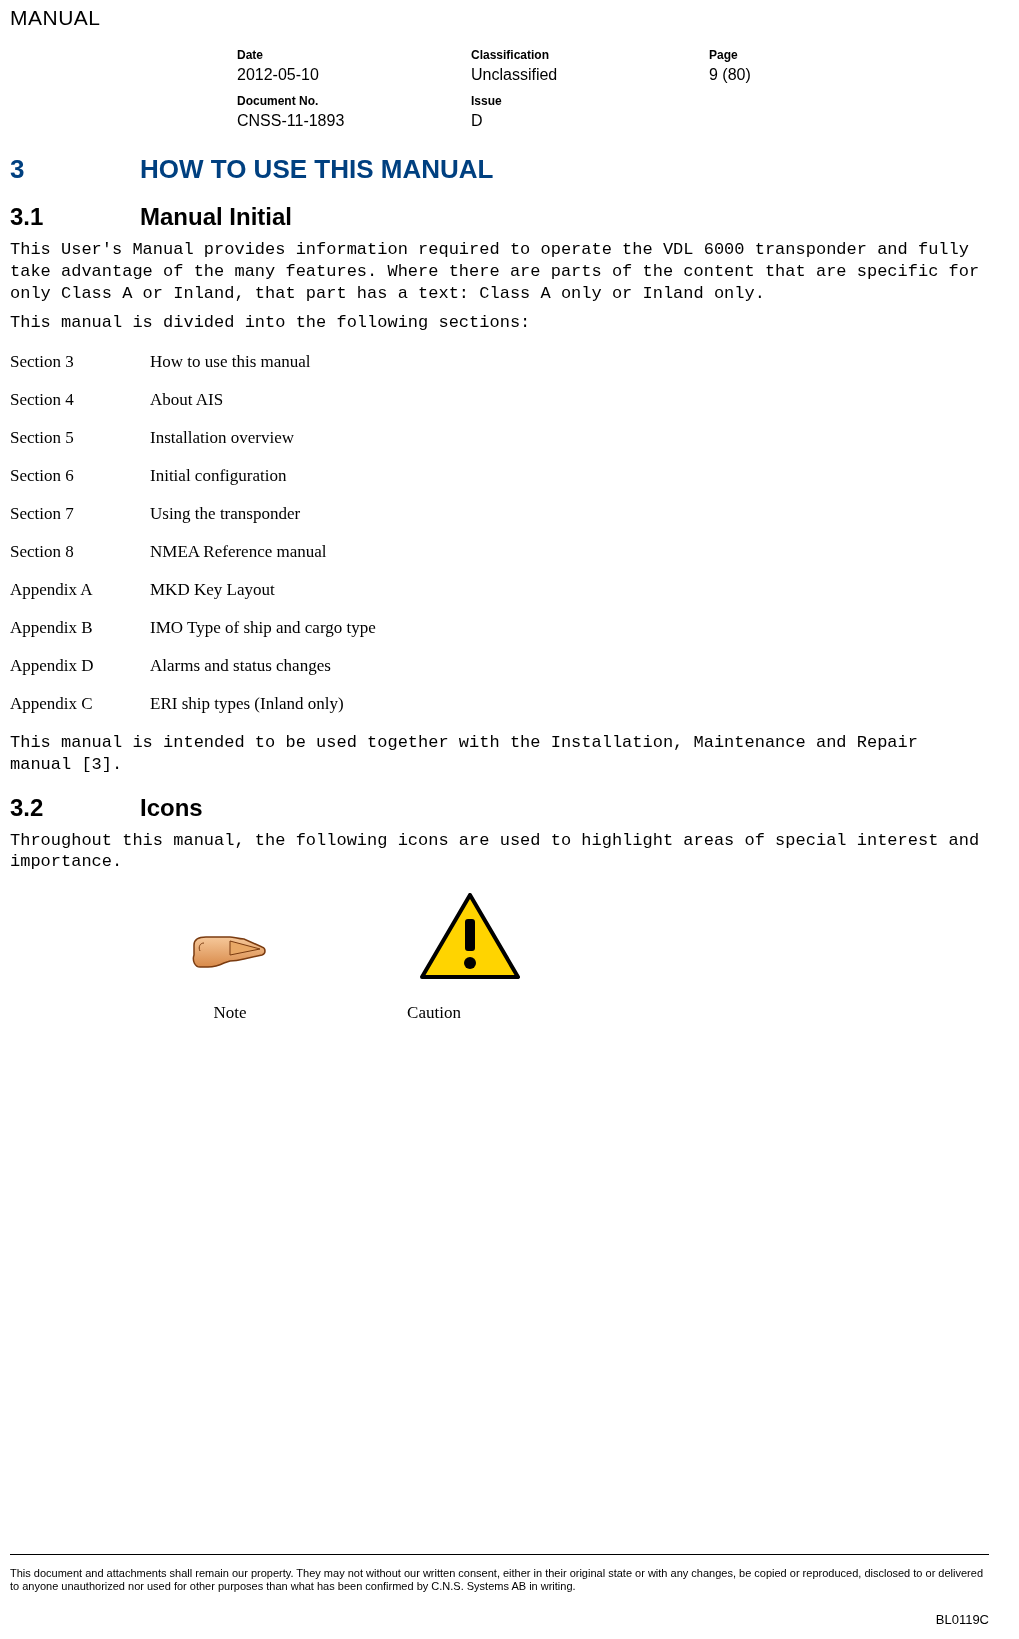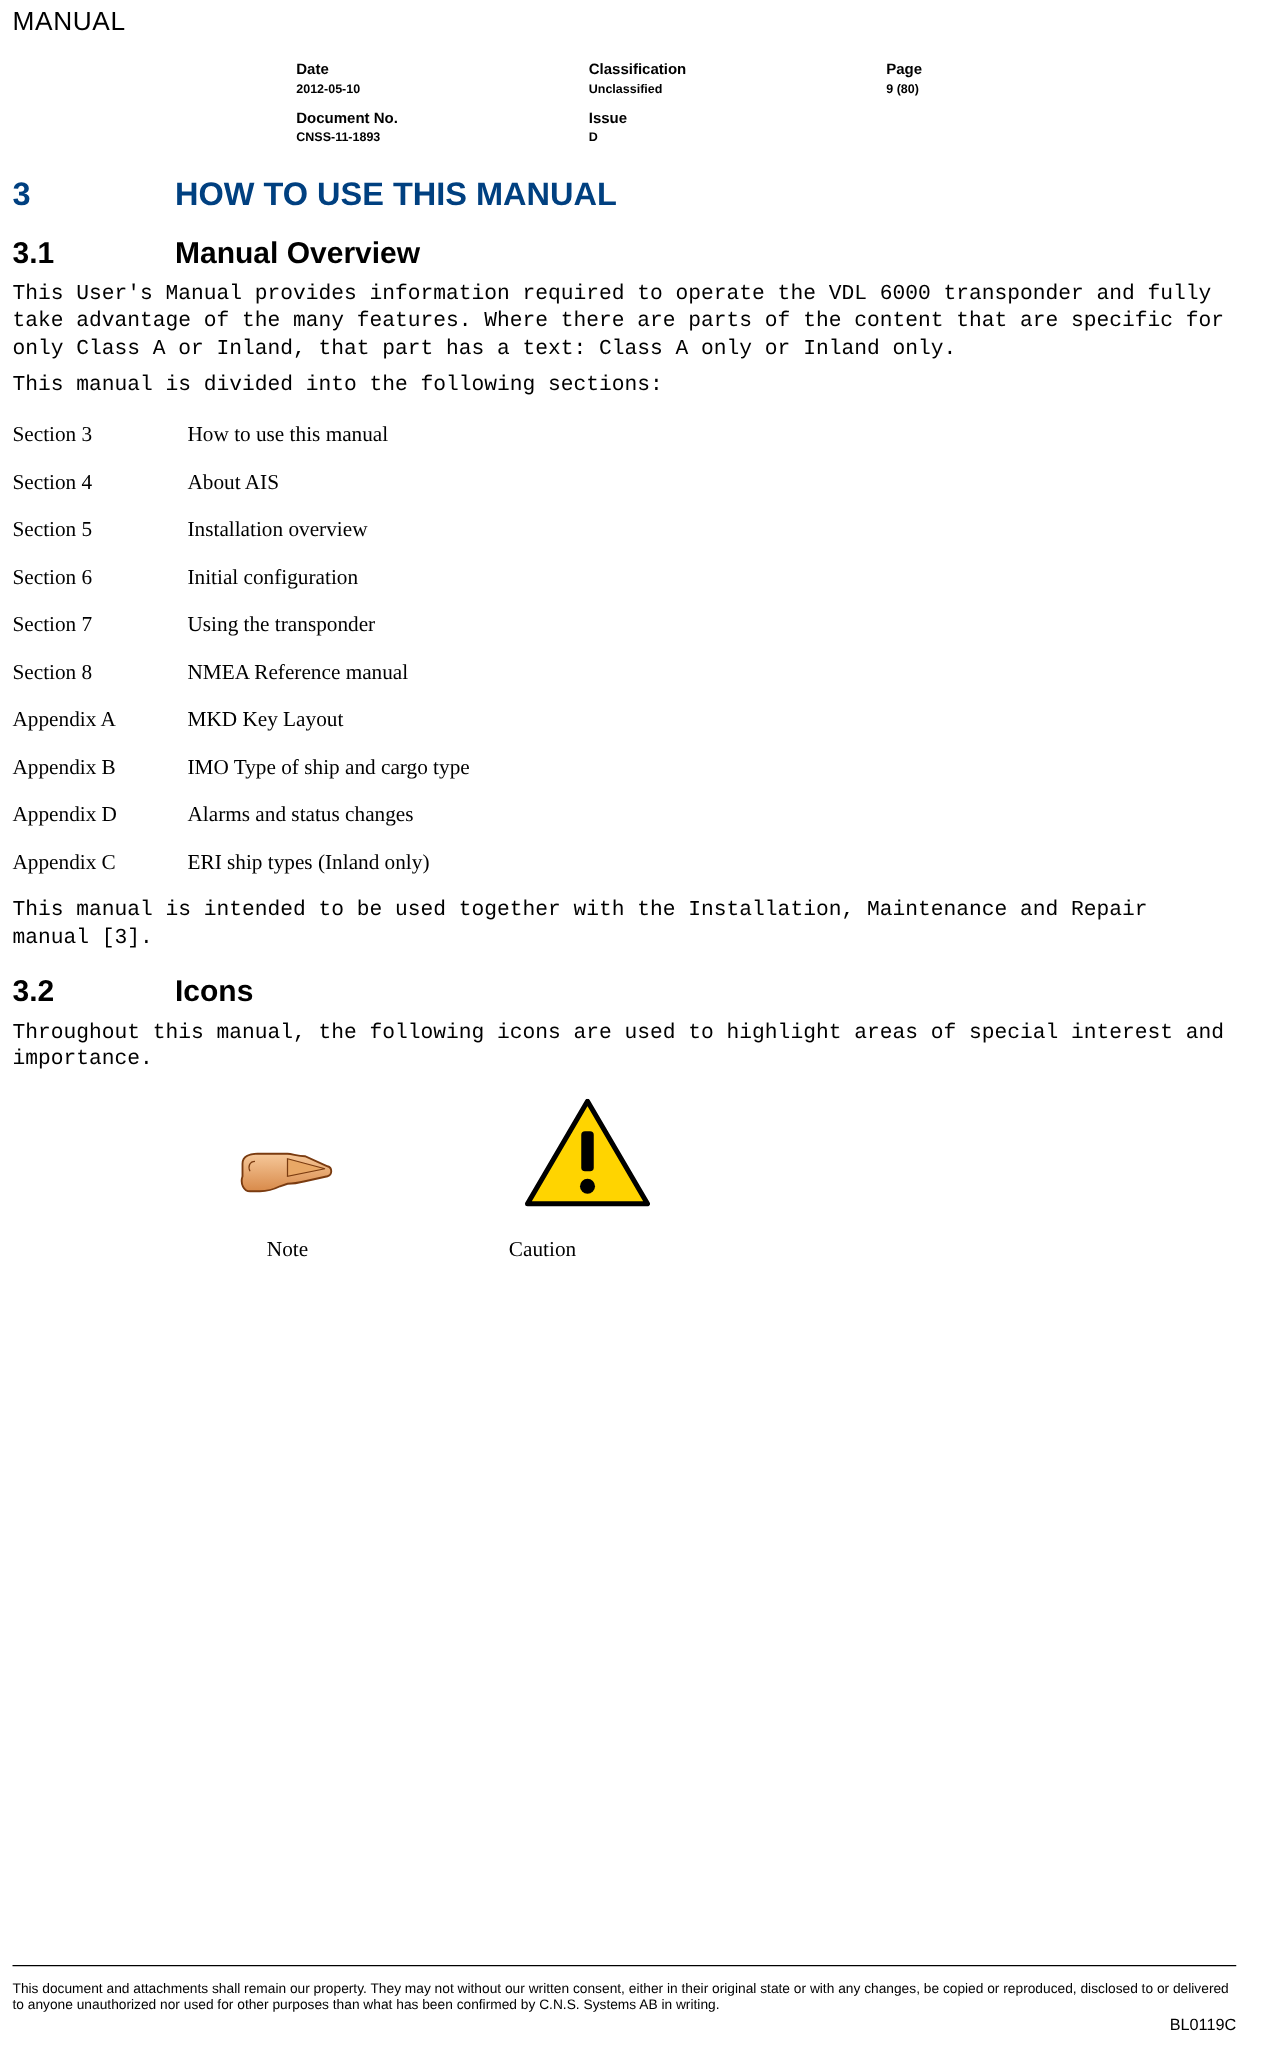--- a/index.html
+++ b/index.html
@@ -30,23 +30,22 @@
   .header-table td {
     padding: 2px 4px;
     vertical-align: top;
   }
   .header-table .lbl {
     font-weight: bold;
     font-size: 12px;
     padding-top: 8px;
   }
   .header-table .val {
-    font-size: 10px;
+    font-size: 16px;
     padding-bottom: 2px;
-    font-weight: bold;
   }
   .col1 { width: 226px; margin-left: 12px; }
   .col2 { width: 230px; }
   .col3 { width: auto; }
 
   h1.section-title {
     font-family: Arial, Helvetica, sans-serif;
     color: #004080;
     font-size: 26px;
     font-weight: bold;
@@ -129,21 +128,21 @@
   .footer-text {
     font-family: Arial, Helvetica, sans-serif;
     font-size: 11px;
     line-height: 1.25;
     flex: 1;
   }
   .footer-code {
     text-align: right;
     font-family: Arial, Helvetica, sans-serif;
     font-size: 13px;
-    margin-top: 0;
+    margin-top: 18px;
   }
 
   
   .note-hand {
     width: 80px; height: 56px;
   }
   .caution-tri {
     width: 100px; height: 88px;
   }
   .logo-svg {
@@ -178,21 +177,21 @@
     <td></td>
   </tr>
 </tbody>
   </table>
 
 <h1 class="section-title">
   <span class="num">3</span><span>HOW TO USE THIS MANUAL</span>
 </h1>
 
 <h2 class="subsection">
-  <span class="num">3.1</span><span>Manual Overview</span>
+  <span class="num">3.1</span><span>Manual Initial</span>
 </h2>
 
 <p class="body">This User's Manual provides information required to operate the VDL 6000 transponder and fully take advantage of the many features. Where there are parts of the content that are specific for only Class A or Inland, that part has a text: Class A only or Inland only.</p>
 <p class="body">This manual is divided into the following sections:</p>
 
 <div>
   <div class="toc-row">
       <div class="sec">Section 3</div>
       <div class="desc">How to use this manual</div>
     </div>

